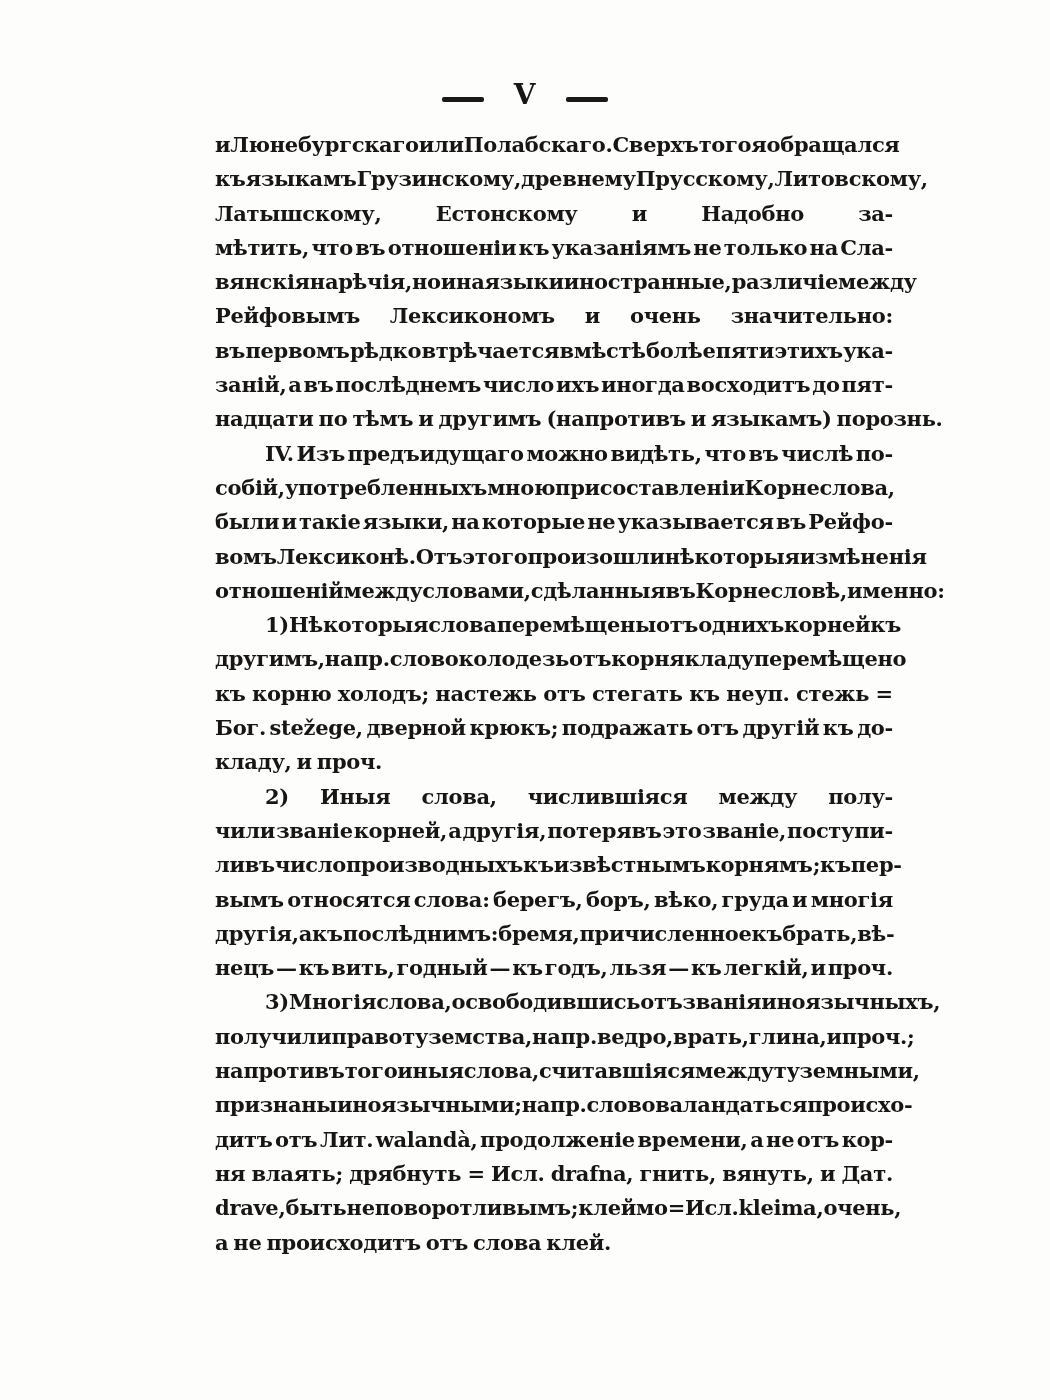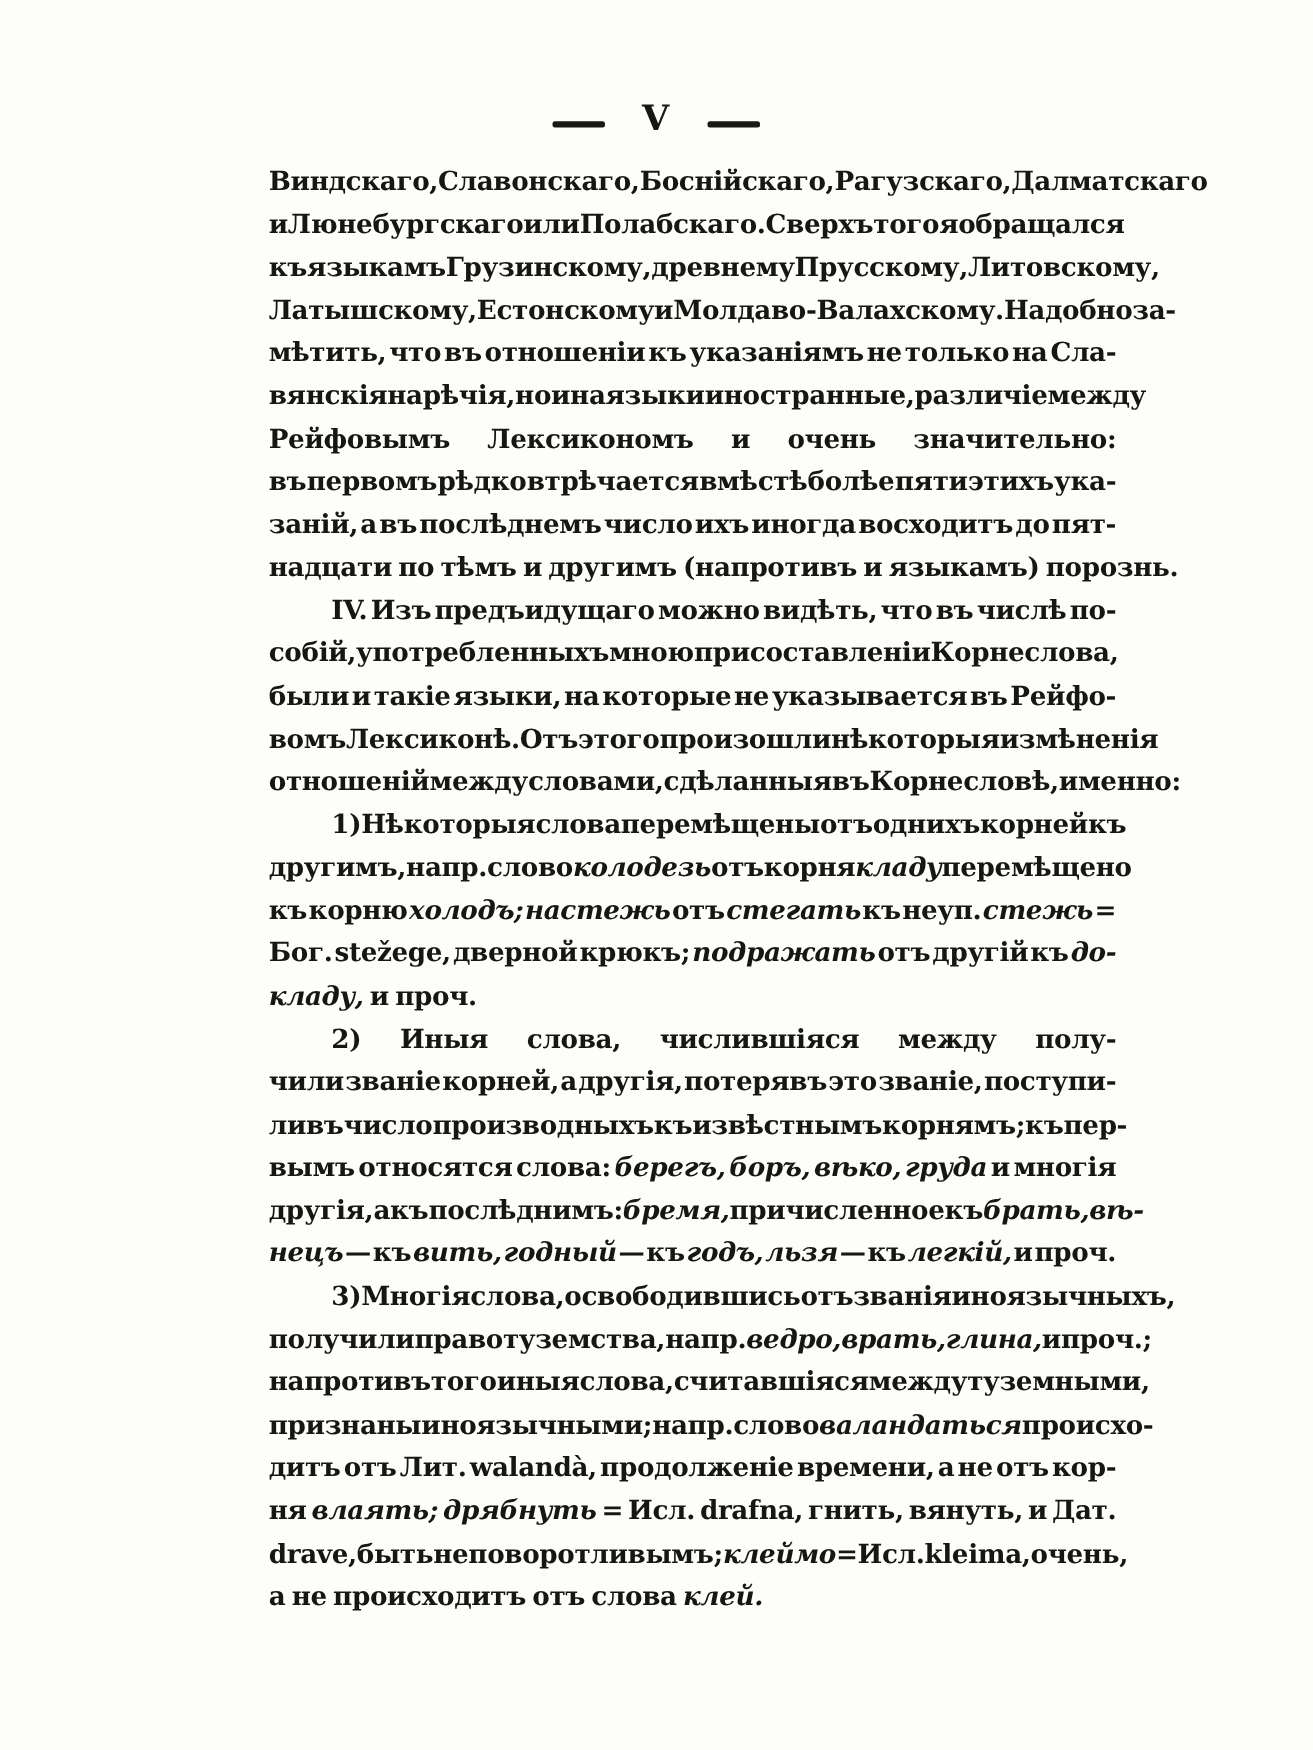--- a/index.html
+++ b/index.html
@@ -46,42 +46,35 @@
     line-height:34.3px;
     font-size:21px;
     font-weight:700;
     letter-spacing:-0.3px;
     white-space:nowrap;
   }
   .line.j{justify-content:space-between;}
   .line.l{justify-content:flex-start;gap:5px;}
   .line.ind{padding-left:50px;}
   .line span{flex:0 0 auto;}
-  .it{font-style:italic;}
+  .it{}
 </style>
 </head>
 <body>
 
 <div class="page">
 
   <div class="page-number">
     <span class="pn-dash"></span>
     <span class="pn-label">V</span>
     <span class="pn-dash"></span>
   </div>
 
   <div class="text-block">
       <div class="line j">
-        <span>Виндскаго,</span>
-        <span>Славонскаго,</span>
-        <span>Боснійскаго,</span>
-        <span>Рагузскаго,</span>
-        <span>Далматскаго</span>
-      </div>
-      <div class="line j">
         <span>и</span>
         <span>Люнебургскаго</span>
         <span>или</span>
         <span>Полабскаго.</span>
         <span>Сверхъ</span>
         <span>того</span>
         <span>я</span>
         <span>обращался</span>
       </div>
       <div class="line j">
@@ -89,21 +82,20 @@
         <span>языкамъ</span>
         <span>Грузинскому,</span>
         <span>древнему</span>
         <span>Прусскому,</span>
         <span>Литовскому,</span>
       </div>
       <div class="line j">
         <span>Латышскому,</span>
         <span>Естонскому</span>
         <span>и</span>
-        <span>Молдаво-Валахскому.</span>
         <span>Надобно</span>
         <span>за-</span>
       </div>
       <div class="line j">
         <span>мѣтить,</span>
         <span>что</span>
         <span>въ</span>
         <span>отношеніи</span>
         <span>къ</span>
         <span>указаніямъ</span>

